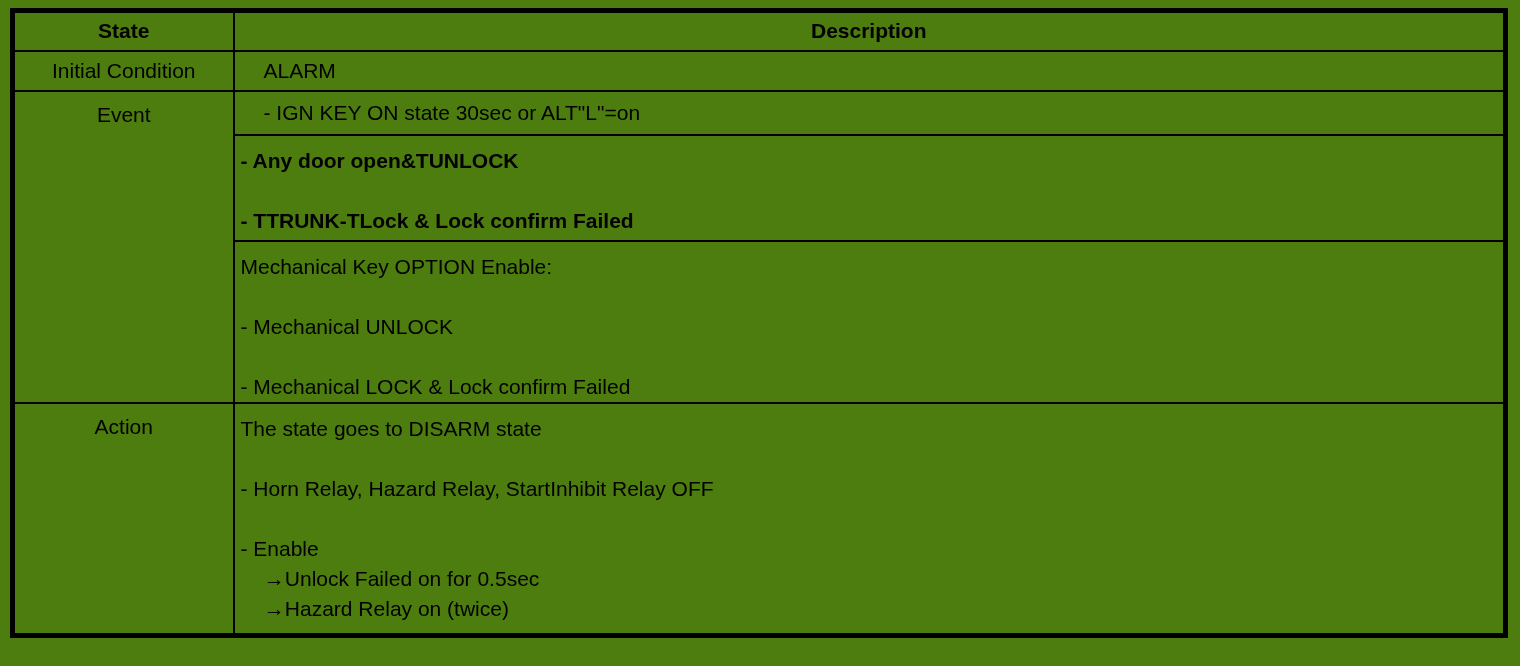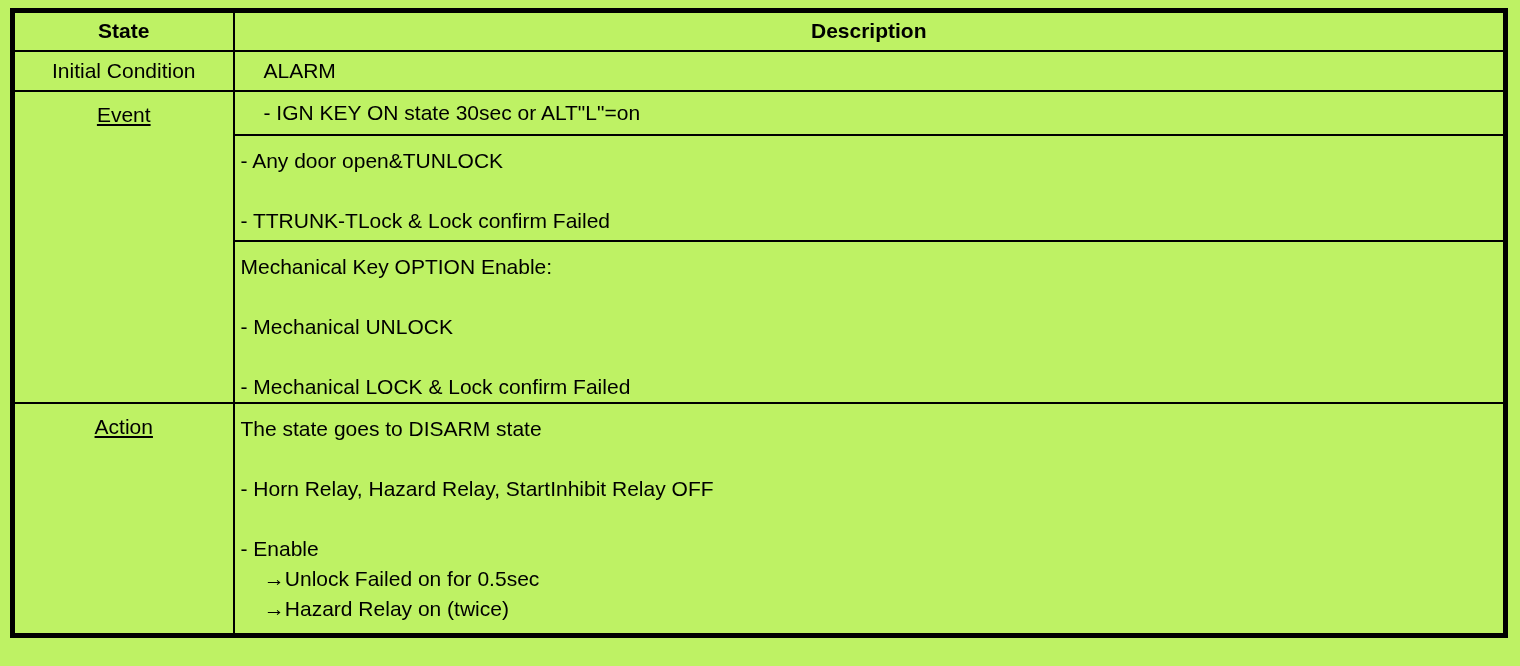--- a/index.html
+++ b/index.html
@@ -5,21 +5,21 @@
   html, body {
     margin: 0;
     padding: 0;
     background: #ffffff;
   }
   .page {
     width: 1520px;
     height: 666px;
     box-sizing: border-box;
     padding: 8px 12px 8px 10px;
-    background: #bef264;
+    background: #4d7c0f;
     font-family: "Liberation Sans", "DejaVu Sans", sans-serif;
     color: #000000;
   }
   table.state-table {
     border-collapse: collapse;
     width: 1498px;
     table-layout: fixed;
     border: 5px solid #000000;
   }
   col.col-state { width: 221px; }
@@ -34,34 +34,33 @@
   th.header-cell {
     font-size: 22px;
     font-weight: bold;
     text-align: center;
     vertical-align: middle;
     height: 40px;
     padding: 0;
   }
   tr.row-initial { height: 40px; }
   tr.row-event-1 { height: 44px; }
-  tr.row-event-2 { height: 106px; }
+  tr.row-event-2 { height: 106px; font-weight: bold; }
   tr.row-event-3 { height: 149px; }
   tr.row-action  { height: 233px; }
 
   td.label-cell {
     text-align: center;
     padding: 0;
   }
   td.label-middle { vertical-align: middle; }
   td.label-top {
     vertical-align: top;
     padding-top: 8px;
     line-height: 30px;
-    text-decoration: underline;
   }
   td.desc-cell {
     padding: 0 8px 0 6px;
   }
   td.desc-single { vertical-align: middle; padding-left: 29px; }
   td.desc-multi {
     vertical-align: top;
     padding-top: 10px;
   }
   .line {

